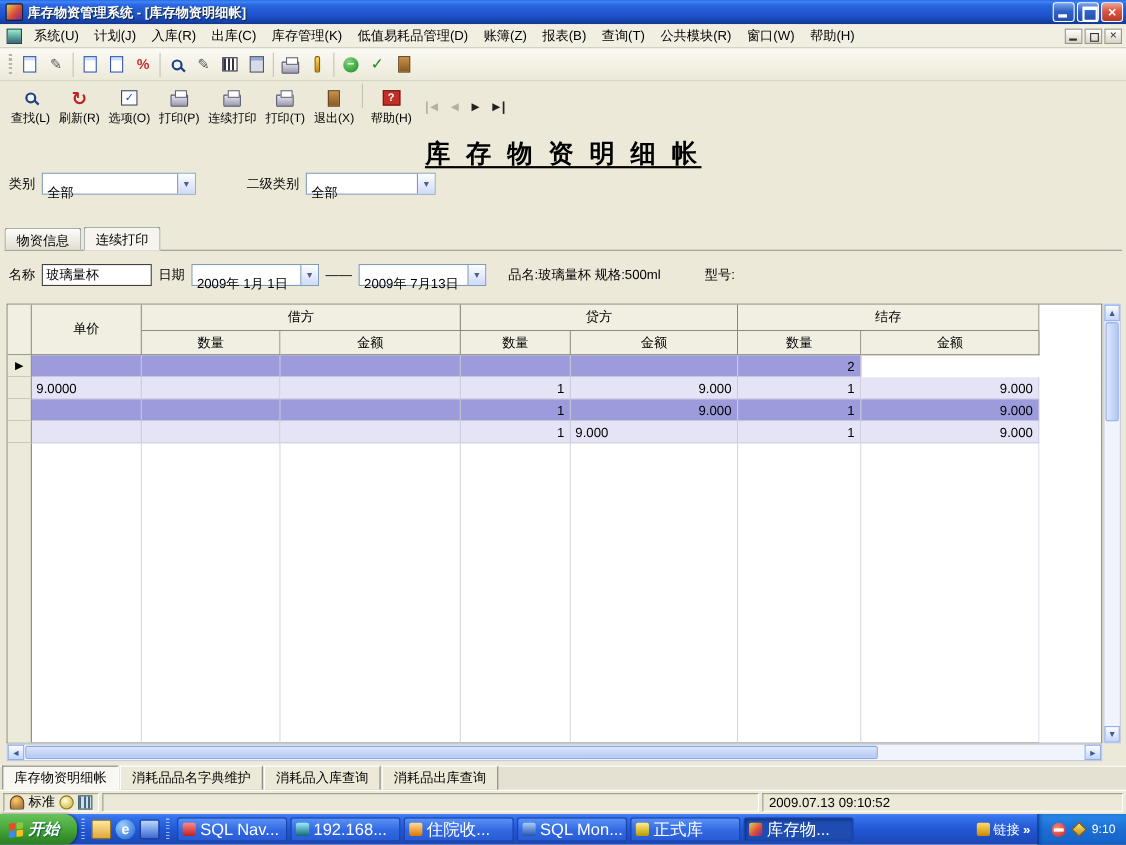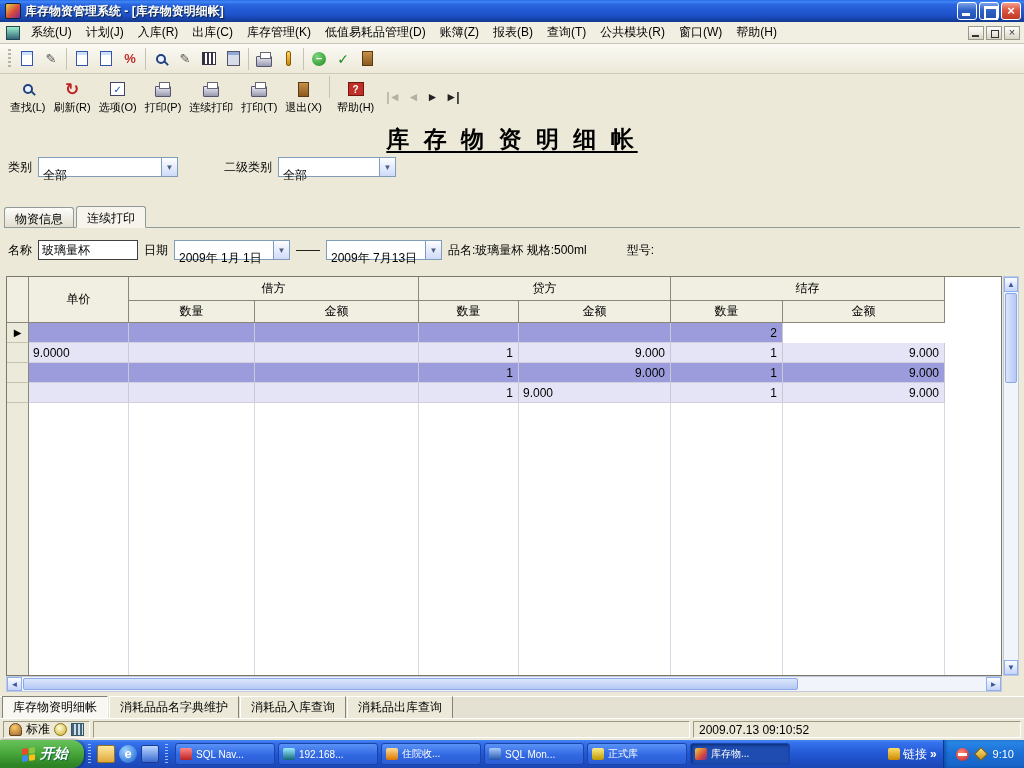--- a/index.html
+++ b/index.html
@@ -108,21 +108,21 @@
   .tab { padding:3px 10px 2px; border:1px solid #919b9c; border-bottom:none;
     border-radius:3px 3px 0 0; background:linear-gradient(#fdfdfb,#e2dfd0); margin-right:2px; height:20px; }
   .tab.active { background:#f6f4ec; height:22px; border-bottom:1px solid #f6f4ec; margin-bottom:-1px; }
 
   
   .record-row { position:absolute; top:238px; left:8px; right:8px; height:24px;
     display:flex; align-items:center; gap:6px; white-space:nowrap; }
   .textbox { width:100px; height:20px; border:1px solid #404040; background:#fff;
     padding:0 3px; font-size:12px; font-family:inherit; }
   .date-combo { width:116px; }
-  .iteminfo { }
+  .iteminfo { margin-left:14px; }
   .model { margin-left:34px; }
 
   
   .grid { position:absolute; left:6px; top:276px; right:22px; bottom:92px;
     background:#fff; border:1px solid #7a7a6a;
     display:grid;
     grid-template-columns:22px 100px 126px 164px 100px 152px 112px 162px 1fr;
     grid-template-rows:24px 22px 20px 20px 20px 20px 1fr;
     font-size:12px; }
   .hc { background:#f1efe2; border-right:1px solid #8a887a; border-bottom:1px solid #8a887a;
@@ -176,38 +176,38 @@
   .sb-right { width:328px; }
   .sb-ico { width:13px; height:13px; }
   .ico-grid { background:repeating-linear-gradient(90deg,#467 0 2px,#cde 2px 4px); border:1px solid #356; }
   .ico-users { border-radius:50% 50% 2px 2px; background:radial-gradient(circle at 40% 30%,#fc6,#963); border:1px solid #642; }
   .ico-clock { border-radius:50%; background:radial-gradient(circle at 40% 35%,#ffd,#ca2); border:1px solid #871; }
 
   
   .taskbar { position:absolute; left:0; right:0; bottom:0; height:28px;
     background:linear-gradient(to bottom,#4584f4 0%,#3672ec 10%,#2257d4 50%,#1b46b4 100%);
     display:flex; align-items:center; }
-  .start-btn { height:28px; padding:0 16px 0 22px; display:flex; align-items:center; gap:5px;
+  .start-btn { height:28px; padding:0 16px 0 8px; display:flex; align-items:center; gap:5px;
     background:linear-gradient(to bottom,#68c25c 0%,#4aa93c 45%,#2e8424 90%);
     border-radius:0 12px 12px 0; box-shadow:1px 0 3px #0008; color:#fff;
     font-weight:bold; font-style:italic; font-size:14px; text-shadow:1px 1px 1px #164; }
   .flag { display:grid; grid-template-columns:6px 6px; grid-template-rows:6px 6px; gap:1px;
     transform:skewY(-8deg); }
   .flag span { border-radius:1px; }
   .fl-r{background:#e84a2a;} .fl-g{background:#8cc63e;} .fl-b{background:#3a8cf0;} .fl-y{background:#fcc018;}
   .tb-grip { width:3px; height:20px; margin:0 4px;
     background:repeating-linear-gradient(to bottom,#9cc0f8 0 1px,transparent 1px 3px); }
   .ql { width:18px; height:18px; border-radius:2px; margin:0 2px; }
   .ql-folder { background:linear-gradient(#ffe9a0,#e0a83a); border:1px solid #9a7218; }
   .ql-ie { border-radius:50%; background:radial-gradient(circle at 35% 30%,#9cd0ff,#1660d0);
     color:#fff; font-size:13px; font-weight:bold; text-align:center; line-height:17px; }
   .ql-desk { background:linear-gradient(#bcd8ff,#3a6ad0); border:1px solid #1c3a90; }
   .tasks { display:flex; align-items:center; gap:3px; flex:1; padding:0 3px; overflow:hidden; }
   .task { width:100px; height:22px; border-radius:3px; border:1px solid #1b44a8;
-    background:linear-gradient(#5a92f6,#3168e2 55%,#2a5cd4); color:#fff; font-size:10px;
+    background:linear-gradient(#5a92f6,#3168e2 55%,#2a5cd4); color:#fff; font-size:15px;
     display:flex; align-items:center; gap:4px; padding:0 4px; white-space:nowrap; overflow:hidden; }
   .task.active { background:#1e4cb0; box-shadow:inset 1px 1px 3px #0a2a70;text-align:right; }
   .task-ico { width:12px; height:12px; border-radius:2px; flex:none; }
   .links-zone { display:flex; align-items:center; gap:3px; color:#fff; font-size:12px; padding:0 6px; }
   .chev { font-weight:bold; }
   .tray { height:28px; display:flex; align-items:center; gap:5px; padding:0 10px 0 12px;
     background:linear-gradient(to bottom,#2a8ae8 0%,#1b6ed4 50%,#1563c8 100%);
     border-left:1px solid #0b3a8c; box-shadow:inset 2px 0 3px #0a3a8c88; color:#fff; }
   .tray-ico { width:13px; height:13px; }
   .ti-stop { border-radius:50%; background:radial-gradient(circle at 40% 35%,#f87,#c02020); position:relative; }

